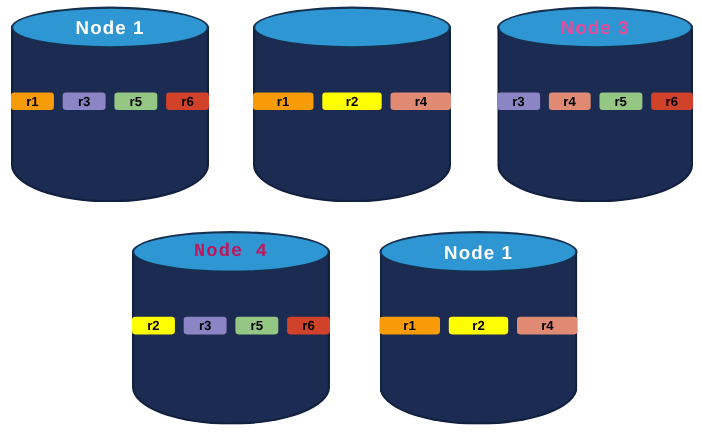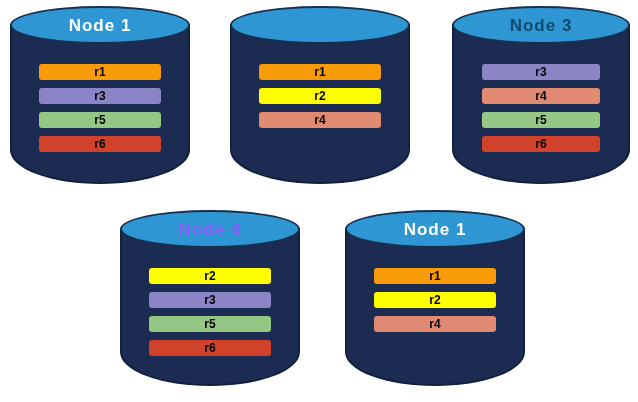--- a/index.html
+++ b/index.html
@@ -67,23 +67,24 @@
     user-select: none;
   }
 
   
   .bars {
     position: absolute;
     left: 0;
     width: 100%;
     z-index: 2;
     display: flex;
-    flex-direction: column;
+    flex-direction: row;
     align-items: center;
     gap: 8px;
+    margin-top: 20px;
   }
   .bar {
     height: 16px;
     line-height: 16px;
     text-align: center;
     font-size: 12px;
     font-weight: bold;
     color: #000000;
     border-radius: 3px;
     box-sizing: border-box;
@@ -110,32 +111,32 @@
       <div class="cyl-top" style="background: rgb(46, 150, 210);"></div>
       <div class="bars" style="top: 58px;">
         <div class="bar" style="width: 122px; background: rgb(248, 155, 8);">r1</div>
         <div class="bar" style="width: 122px; background: rgb(255, 255, 0);">r2</div>
         <div class="bar" style="width: 122px; background: rgb(224, 138, 116);">r4</div>
       </div>
     </div>
     <div class="node" style="left: 452px; top: 6px; width: 178px; height: 178px;">
       <div class="cyl-body" style="height: 160px; background: rgb(28, 43, 81);"></div>
       <div class="cyl-top" style="background: rgb(46, 150, 210);"></div>
-      <div class="node-title" style="color: #0c4a6e;">Node  3</div>
+      <div class="node-title" style="color: #ec4899;">Node  3</div>
       <div class="bars" style="top: 58px;">
         <div class="bar" style="width: 118px; background: rgb(139, 133, 197);">r3</div>
         <div class="bar" style="width: 118px; background: rgb(224, 138, 116);">r4</div>
         <div class="bar" style="width: 118px; background: rgb(148, 198, 132);">r5</div>
         <div class="bar" style="width: 118px; background: rgb(209, 66, 42);">r6</div>
       </div>
     </div>
     <div class="node" style="left: 120px; top: 210px; width: 180px; height: 176px;">
       <div class="cyl-body" style="height: 158px; background: rgb(28, 43, 81);"></div>
       <div class="cyl-top" style="background: rgb(46, 150, 210);"></div>
-      <div class="node-title" style="color: #8b5cf6;">Node  4</div>
+      <div class="node-title" style="color: #be185d; font-family: Liberation Mono, monospace;">Node  4</div>
       <div class="bars" style="top: 58px;">
         <div class="bar" style="width: 122px; background: rgb(255, 255, 0);">r2</div>
         <div class="bar" style="width: 122px; background: rgb(139, 133, 197);">r3</div>
         <div class="bar" style="width: 122px; background: rgb(148, 198, 132);">r5</div>
         <div class="bar" style="width: 122px; background: rgb(209, 66, 42);">r6</div>
       </div>
     </div>
     <div class="node" style="left: 345px; top: 210px; width: 180px; height: 176px;">
       <div class="cyl-body" style="height: 158px; background: rgb(28, 43, 81);"></div>
       <div class="cyl-top" style="background: rgb(46, 150, 210);"></div>

